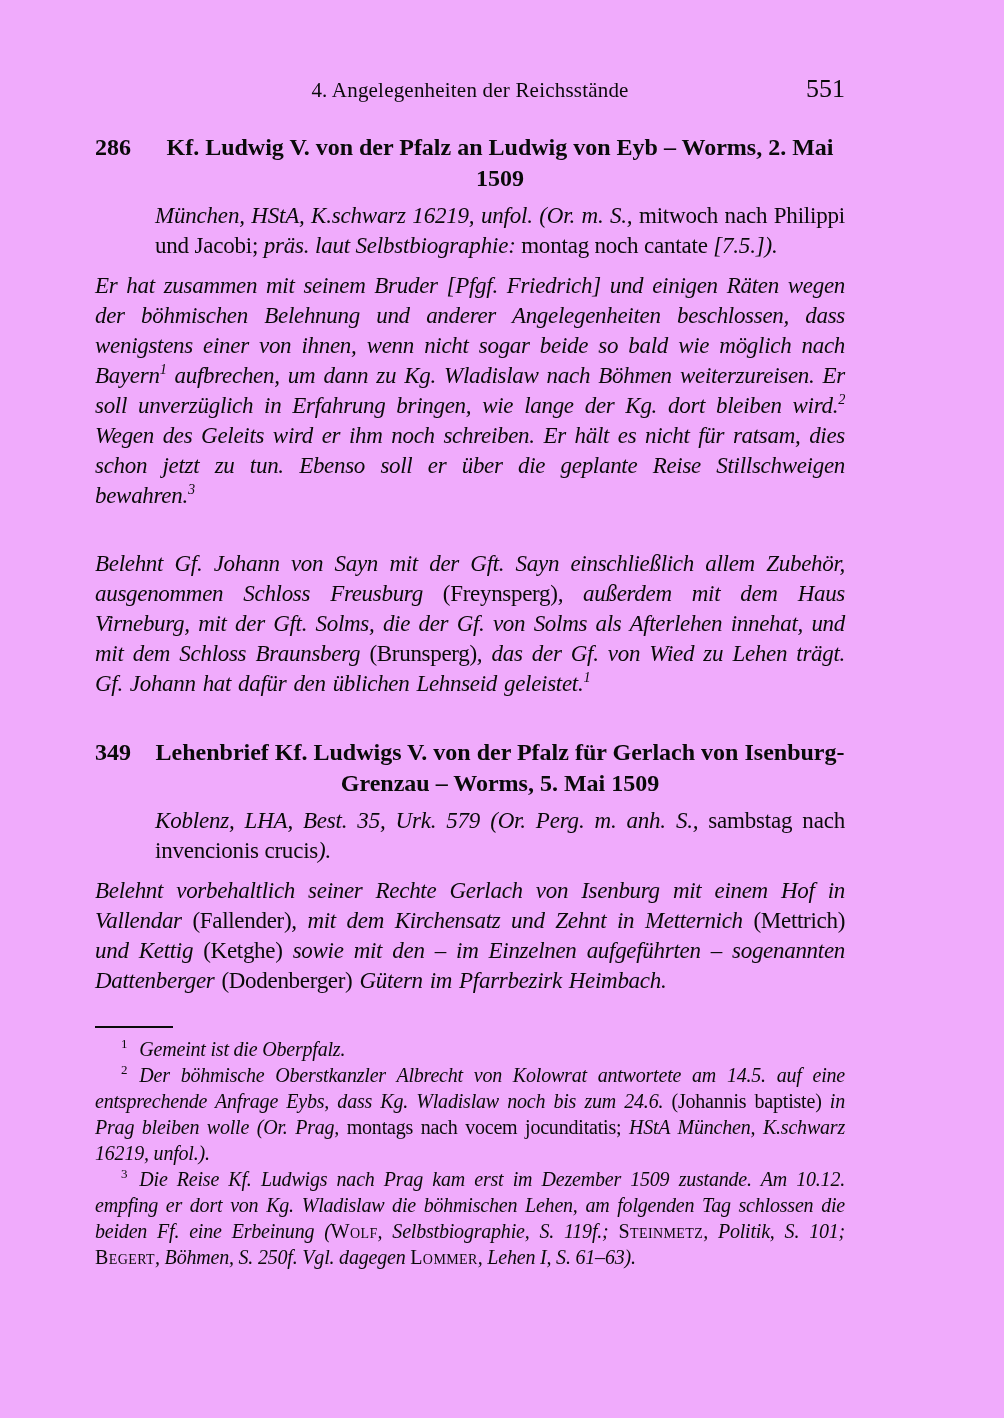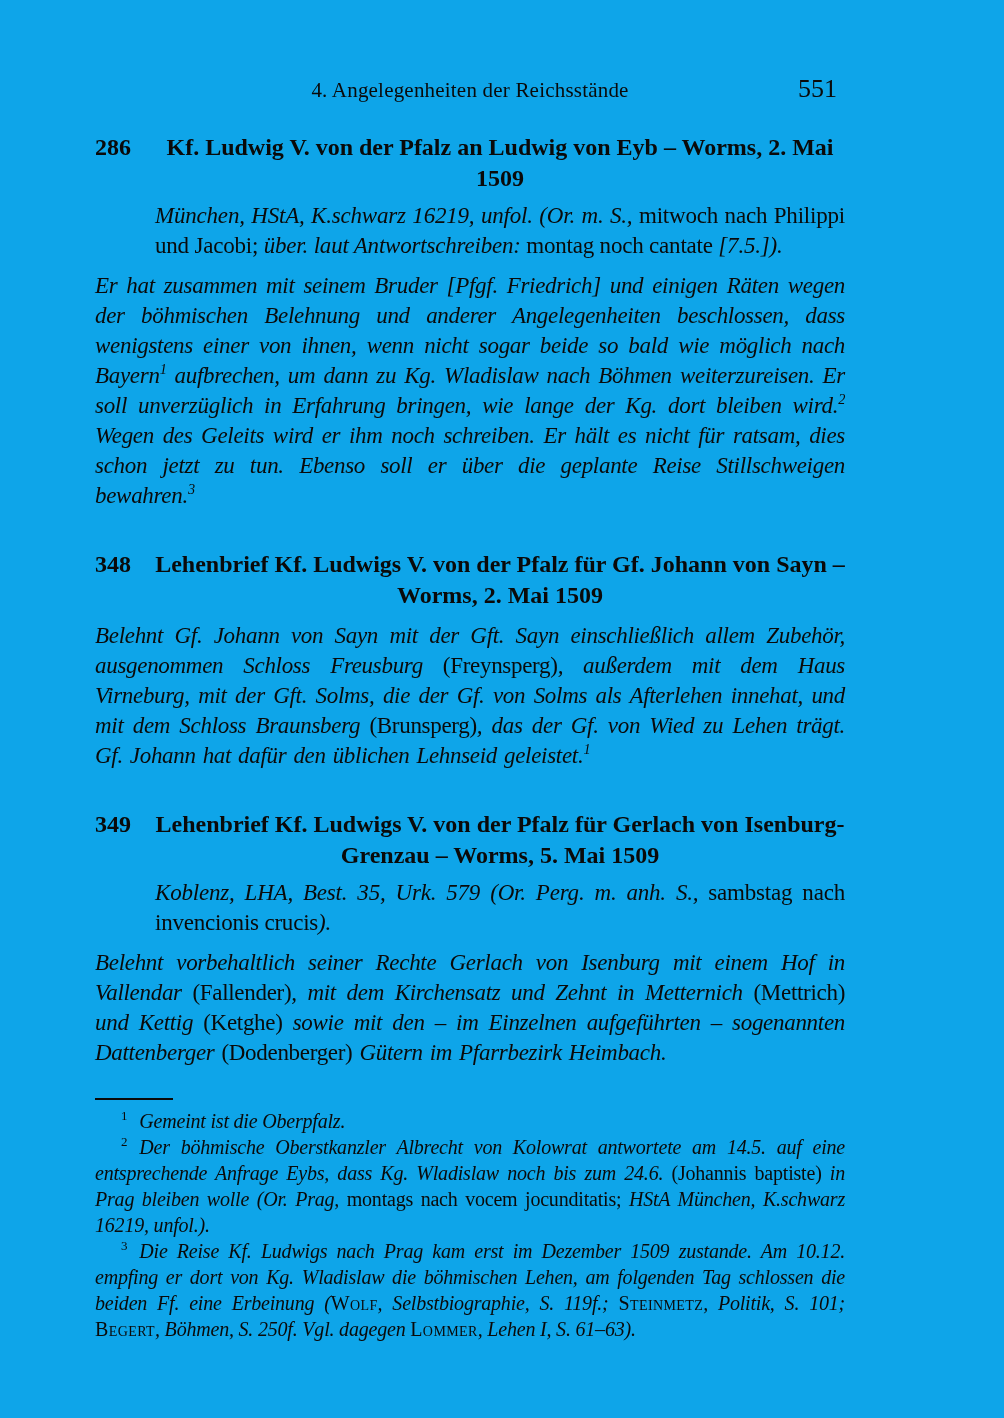--- a/index.html
+++ b/index.html
@@ -6,41 +6,41 @@
     margin: 0;
     padding: 0;
     background: #ffffff;
   }
   .page {
     position: relative;
     width: 1004px;
     height: 1418px;
     box-sizing: border-box;
     padding: 78px 159px 0 95px;
-    background: #0ea5e9;
+    background: #f0abfc;
     color: #0a0a0a;
     font-family: "Liberation Serif", "DejaVu Serif", serif;
     overflow: hidden;
   }
   
   .runhead {
     position: relative;
     height: 30px;
     margin-bottom: 24px;
   }
   .runhead-title {
     position: absolute;
     left: 0; right: 0;
     text-align: center;
     font-size: 21px;
     letter-spacing: 0.2px;
   }
   .folio {
     position: absolute;
-    right: 8px;
+    right: 0;
     top: -4px;
     font-size: 26px;
   }
   
   .entry { margin-top: 38px; }
   .entry:first-of-type { margin-top: 24px; }
   .entry-head {
     display: flex;
     font-weight: bold;
     font-size: 24px;
@@ -116,29 +116,25 @@
   <header class="runhead">
     <div class="runhead-title">4. Angelegenheiten der Reichsstände</div>
     <div class="folio">551</div>
   </header>
 
   <section class="entry">
     <div class="entry-head">
       <div class="entry-num">286</div>
       <h2 class="entry-title">Kf. Ludwig V. von der Pfalz an Ludwig von Eyb – Worms, 2. Mai 1509</h2>
     </div>
-    <p class="source"><span class="s-i">München, HStA, K.schwarz 16219, unfol. (Or. m. S., </span><span class="s-r">mitwoch nach Philippi und Jacobi; </span><span class="s-i">über. laut Antwortschreiben: </span><span class="s-r">montag noch cantate </span><span class="s-i">[7.5.]).</span></p>
+    <p class="source"><span class="s-i">München, HStA, K.schwarz 16219, unfol. (Or. m. S., </span><span class="s-r">mitwoch nach Philippi und Jacobi; </span><span class="s-i">präs. laut Selbstbiographie: </span><span class="s-r">montag noch cantate </span><span class="s-i">[7.5.]).</span></p>
     <p class="summary"><span class="s-i">Er hat zusammen mit seinem Bruder [Pfgf. Friedrich] und einigen Räten wegen der böhmischen Belehnung und anderer Angelegenheiten beschlossen, dass wenigstens einer von ihnen, wenn nicht sogar beide so bald wie möglich nach Bayern</span><sup class="fnref">1</sup><span class="s-i"> aufbrechen, um dann zu Kg. Wladislaw nach Böhmen weiterzureisen. Er soll unverzüglich in Erfahrung bringen, wie lange der Kg. dort bleiben wird.</span><sup class="fnref">2</sup><span class="s-i"> Wegen des Geleits wird er ihm noch schreiben. Er hält es nicht für ratsam, dies schon jetzt zu tun. Ebenso soll er über die geplante Reise Stillschweigen bewahren.</span><sup class="fnref">3</sup></p>
   </section>
 
   <section class="entry">
-    <div class="entry-head">
-      <div class="entry-num">348</div>
-      <h2 class="entry-title">Lehenbrief Kf. Ludwigs V. von der Pfalz für Gf. Johann von Sayn – Worms, 2. Mai 1509</h2>
-    </div>
     <p class="summary"><span class="s-i">Belehnt Gf. Johann von Sayn mit der Gft. Sayn einschließlich allem Zubehör, ausgenommen Schloss Freusburg </span><span class="s-r">(Freynsperg)</span><span class="s-i">, außerdem mit dem Haus Virneburg, mit der Gft. Solms, die der Gf. von Solms als Afterlehen innehat, und mit dem Schloss Braunsberg </span><span class="s-r">(Brunsperg)</span><span class="s-i">, das der Gf. von Wied zu Lehen trägt. Gf. Johann hat dafür den üblichen Lehnseid geleistet.</span><sup class="fnref">1</sup></p>
   </section>
 
   <section class="entry">
     <div class="entry-head">
       <div class="entry-num">349</div>
       <h2 class="entry-title">Lehenbrief Kf. Ludwigs V. von der Pfalz für Gerlach von Isenburg-Grenzau – Worms, 5. Mai 1509</h2>
     </div>
     <p class="source"><span class="s-i">Koblenz, LHA, Best. 35, Urk. 579 (Or. Perg. m. anh. S., </span><span class="s-r">sambstag nach invencionis crucis</span><span class="s-i">).</span></p>
     <p class="summary"><span class="s-i">Belehnt vorbehaltlich seiner Rechte Gerlach von Isenburg mit einem Hof in Vallendar </span><span class="s-r">(Fallender)</span><span class="s-i">, mit dem Kirchensatz und Zehnt in Metternich </span><span class="s-r">(Mettrich)</span><span class="s-i"> und Kettig </span><span class="s-r">(Ketghe)</span><span class="s-i"> sowie mit den – im Einzelnen aufgeführten – sogenannten Dattenberger </span><span class="s-r">(Dodenberger)</span><span class="s-i"> Gütern im Pfarrbezirk Heimbach.</span></p>

